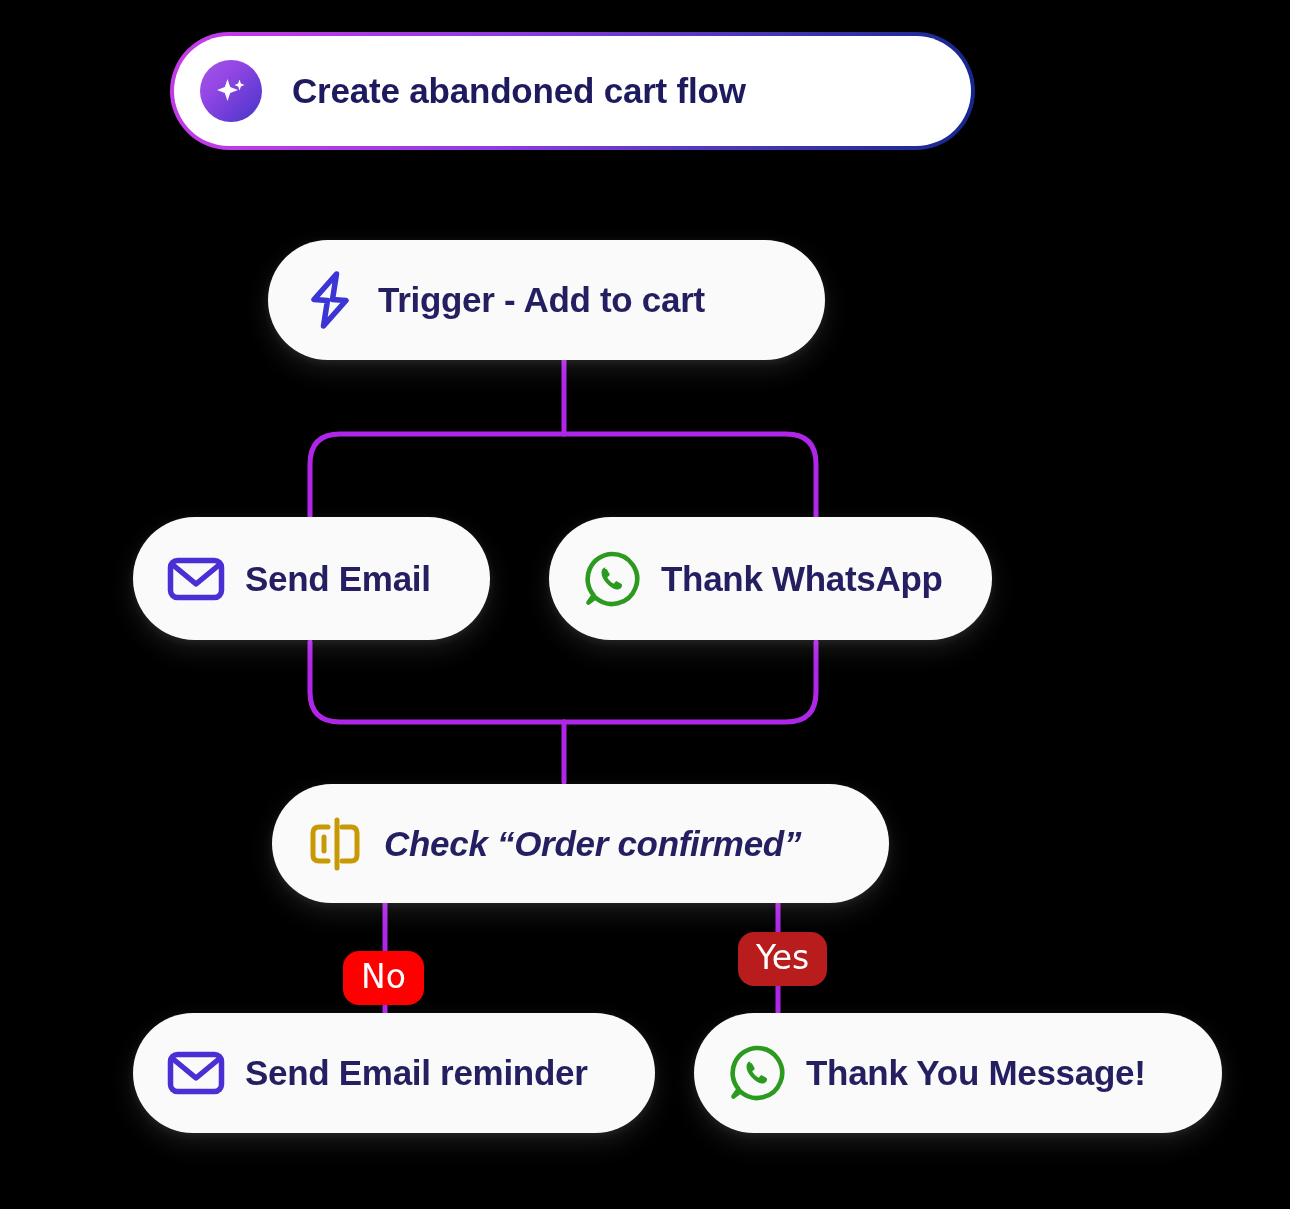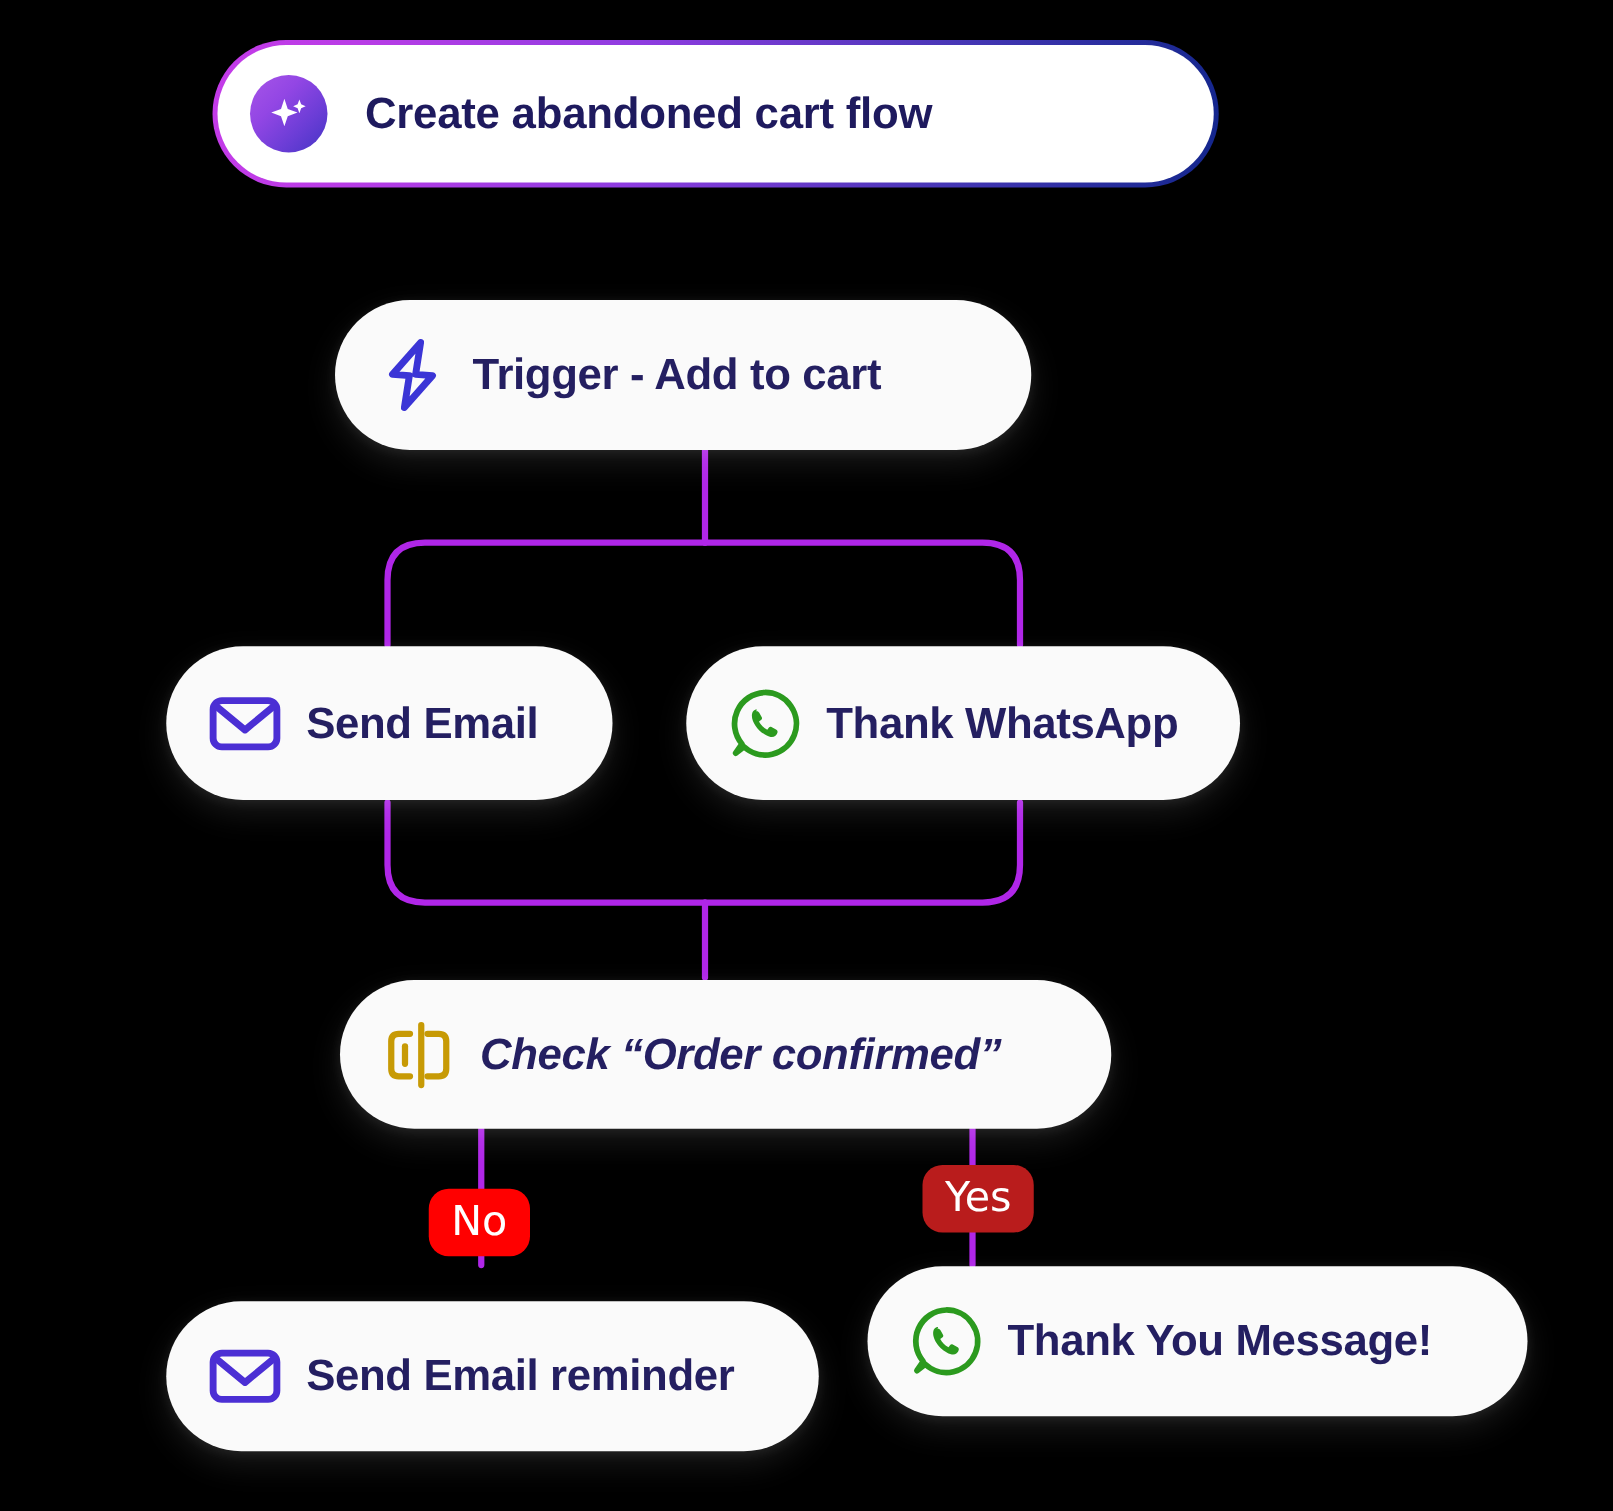--- a/index.html
+++ b/index.html
@@ -99,21 +99,21 @@
     display: flex;
     align-items: center;
     justify-content: center;
   }
 
   
   #node-trigger        { left: 268px; top: 240px;  width: 557px; height: 120px; }
   #node-send-email     { left: 133px; top: 517px;  width: 357px; height: 123px; align-items: center; }
   #node-send-whatsapp  { left: 549px; top: 517px;  width: 443px; height: 123px; }
   #node-check-order    { left: 272px; top: 784px;  width: 617px; height: 119px; font-style: italic; }
-  #node-email-reminder { left: 133px; top: 1013px; width: 522px; height: 120px; margin-top: 28px; }
+  #node-email-reminder { left: 133px; top: 1013px; width: 522px; height: 120px; }
   #node-thank-you      { left: 694px; top: 1013px; width: 528px; height: 120px; }
 
   
   .branch-badge {
     position: absolute;
     z-index: 5;
     border-radius: 16px;
     color: #FFFFFF;
     font-size: 33px;
     line-height: 1;

